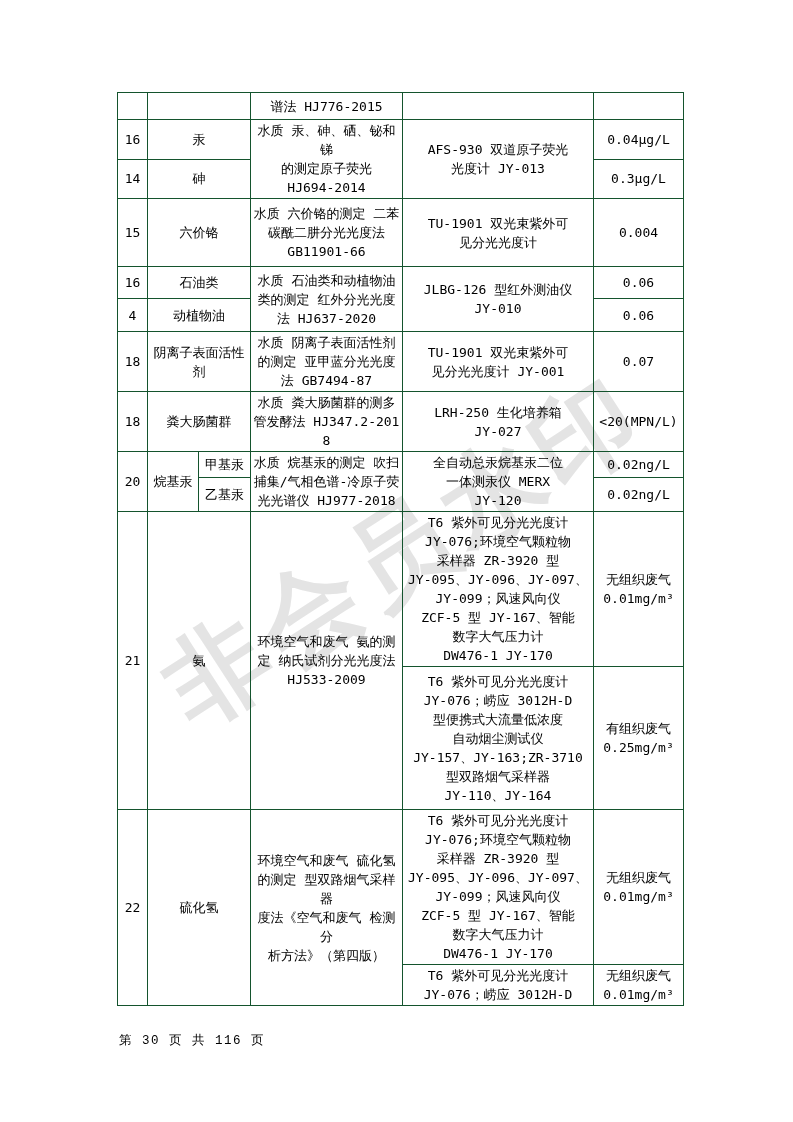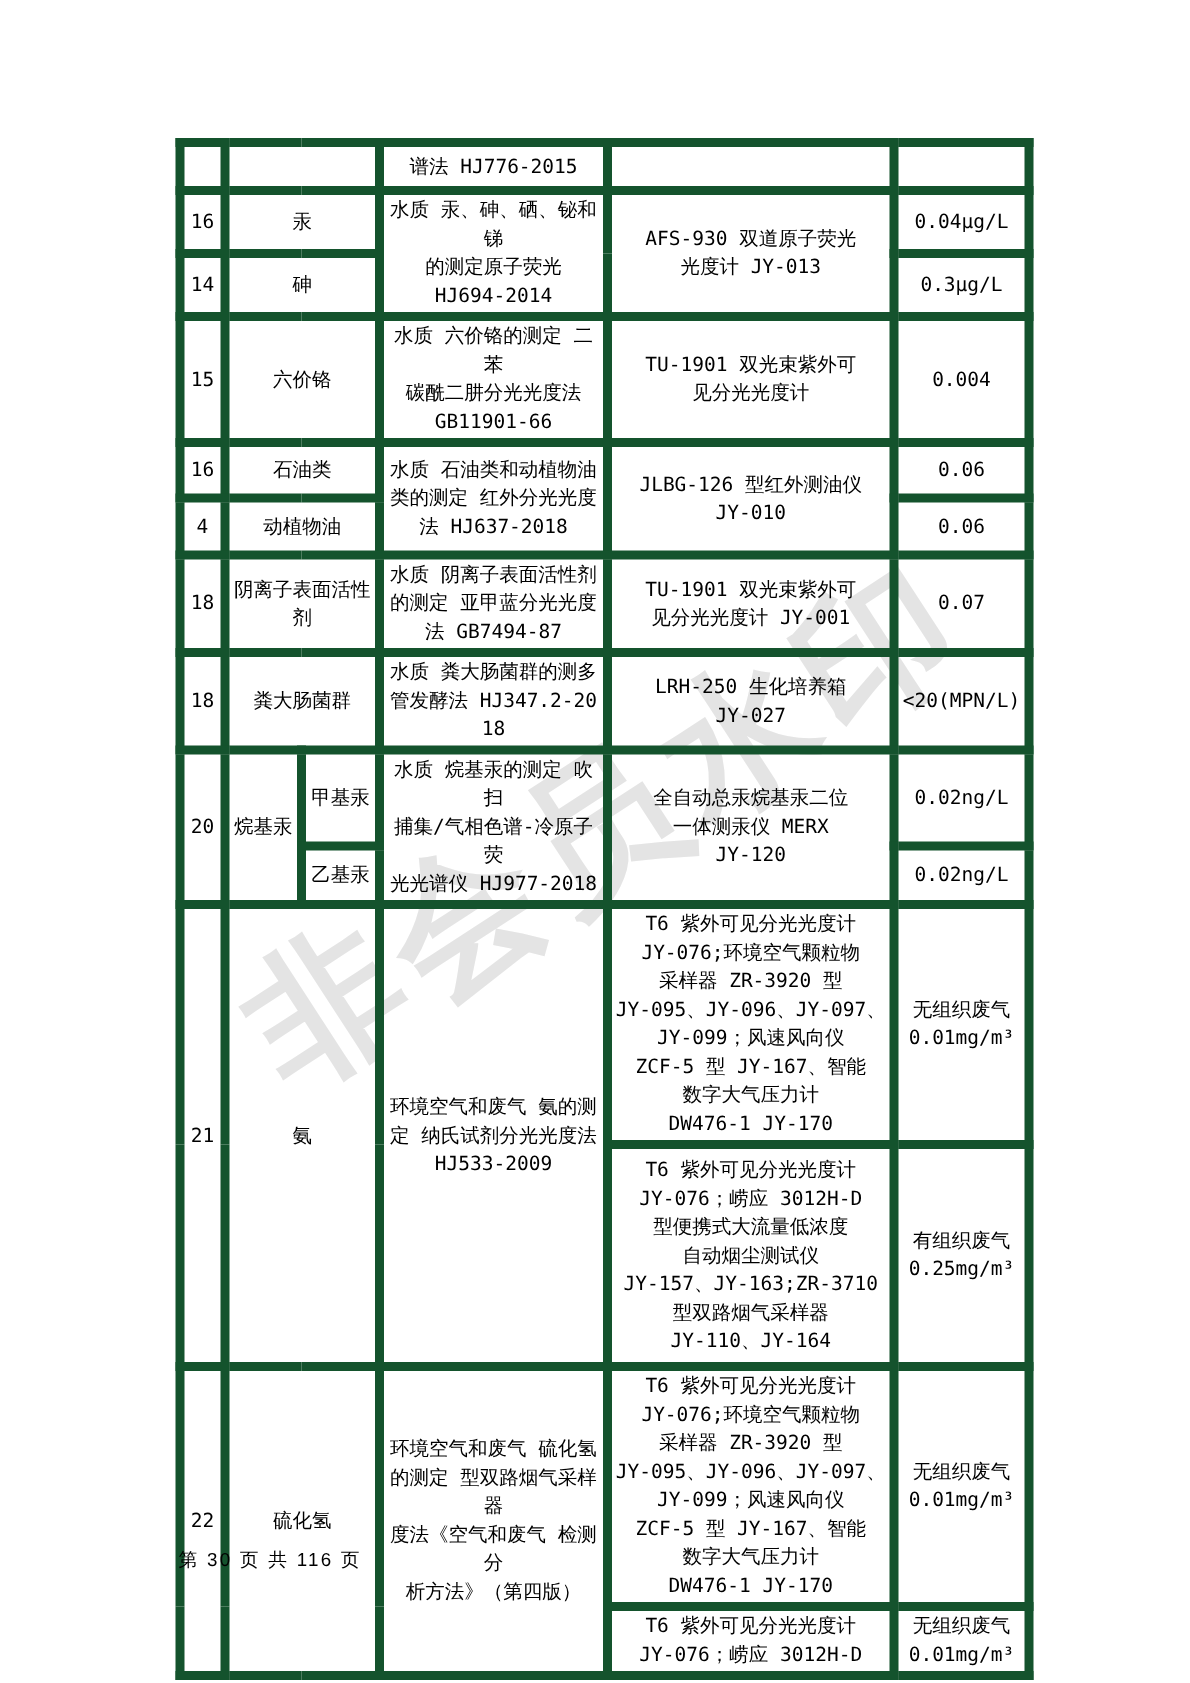--- a/index.html
+++ b/index.html
@@ -15,29 +15,29 @@
     transform:rotate(-33deg); transform-origin:center center;
     z-index:0; user-select:none;
     font-family:"DejaVu Sans", sans-serif;
   }
   table.doc {
     position:absolute; left:117px; top:92px; z-index:1;
     border-collapse:collapse; table-layout:fixed; width:567px;
     background:transparent;
   }
   table.doc td {
-    border:6px solid #14532d; text-align:center; vertical-align:middle;
+    border:1px solid #14532d; text-align:center; vertical-align:middle;
     padding:1px 2px; font-size:13px; line-height:19px;
     white-space:pre-line; word-break:break-all; overflow:hidden;
     font-family:"DejaVu Sans Mono","DejaVu Sans",monospace;
   }
   .footer {
     position:absolute; left:119px; top:1032px; z-index:1;
     font-size:12.5px; letter-spacing:1.5px;
-    font-family:Liberation Sans, sans-serif;
+    font-family:Liberation Mono, monospace;
   }
 </style>
 </head>
 <body>
 
 <div class="page">
 
   <div class="watermark">非会员水印</div>
 
   <table class="doc">
@@ -85,21 +85,21 @@
       <td>TU-1901 双光束紫外可
 见分光光度计</td>
       <td>0.004</td>
     </tr>
 
     <tr>
       <td style="height:29px">16</td>
       <td colspan="2">石油类</td>
       <td rowspan="2">水质 石油类和动植物油
 类的测定 红外分光光度
-法 HJ637-2018</td>
+法 HJ637-2020</td>
       <td rowspan="2">JLBG-126 型红外测油仪
 JY-010</td>
       <td>0.06</td>
     </tr>
 
     <tr>
       <td style="height:30px">4</td>
       <td colspan="2">动植物油</td>
       <td>0.06</td>
     </tr>

